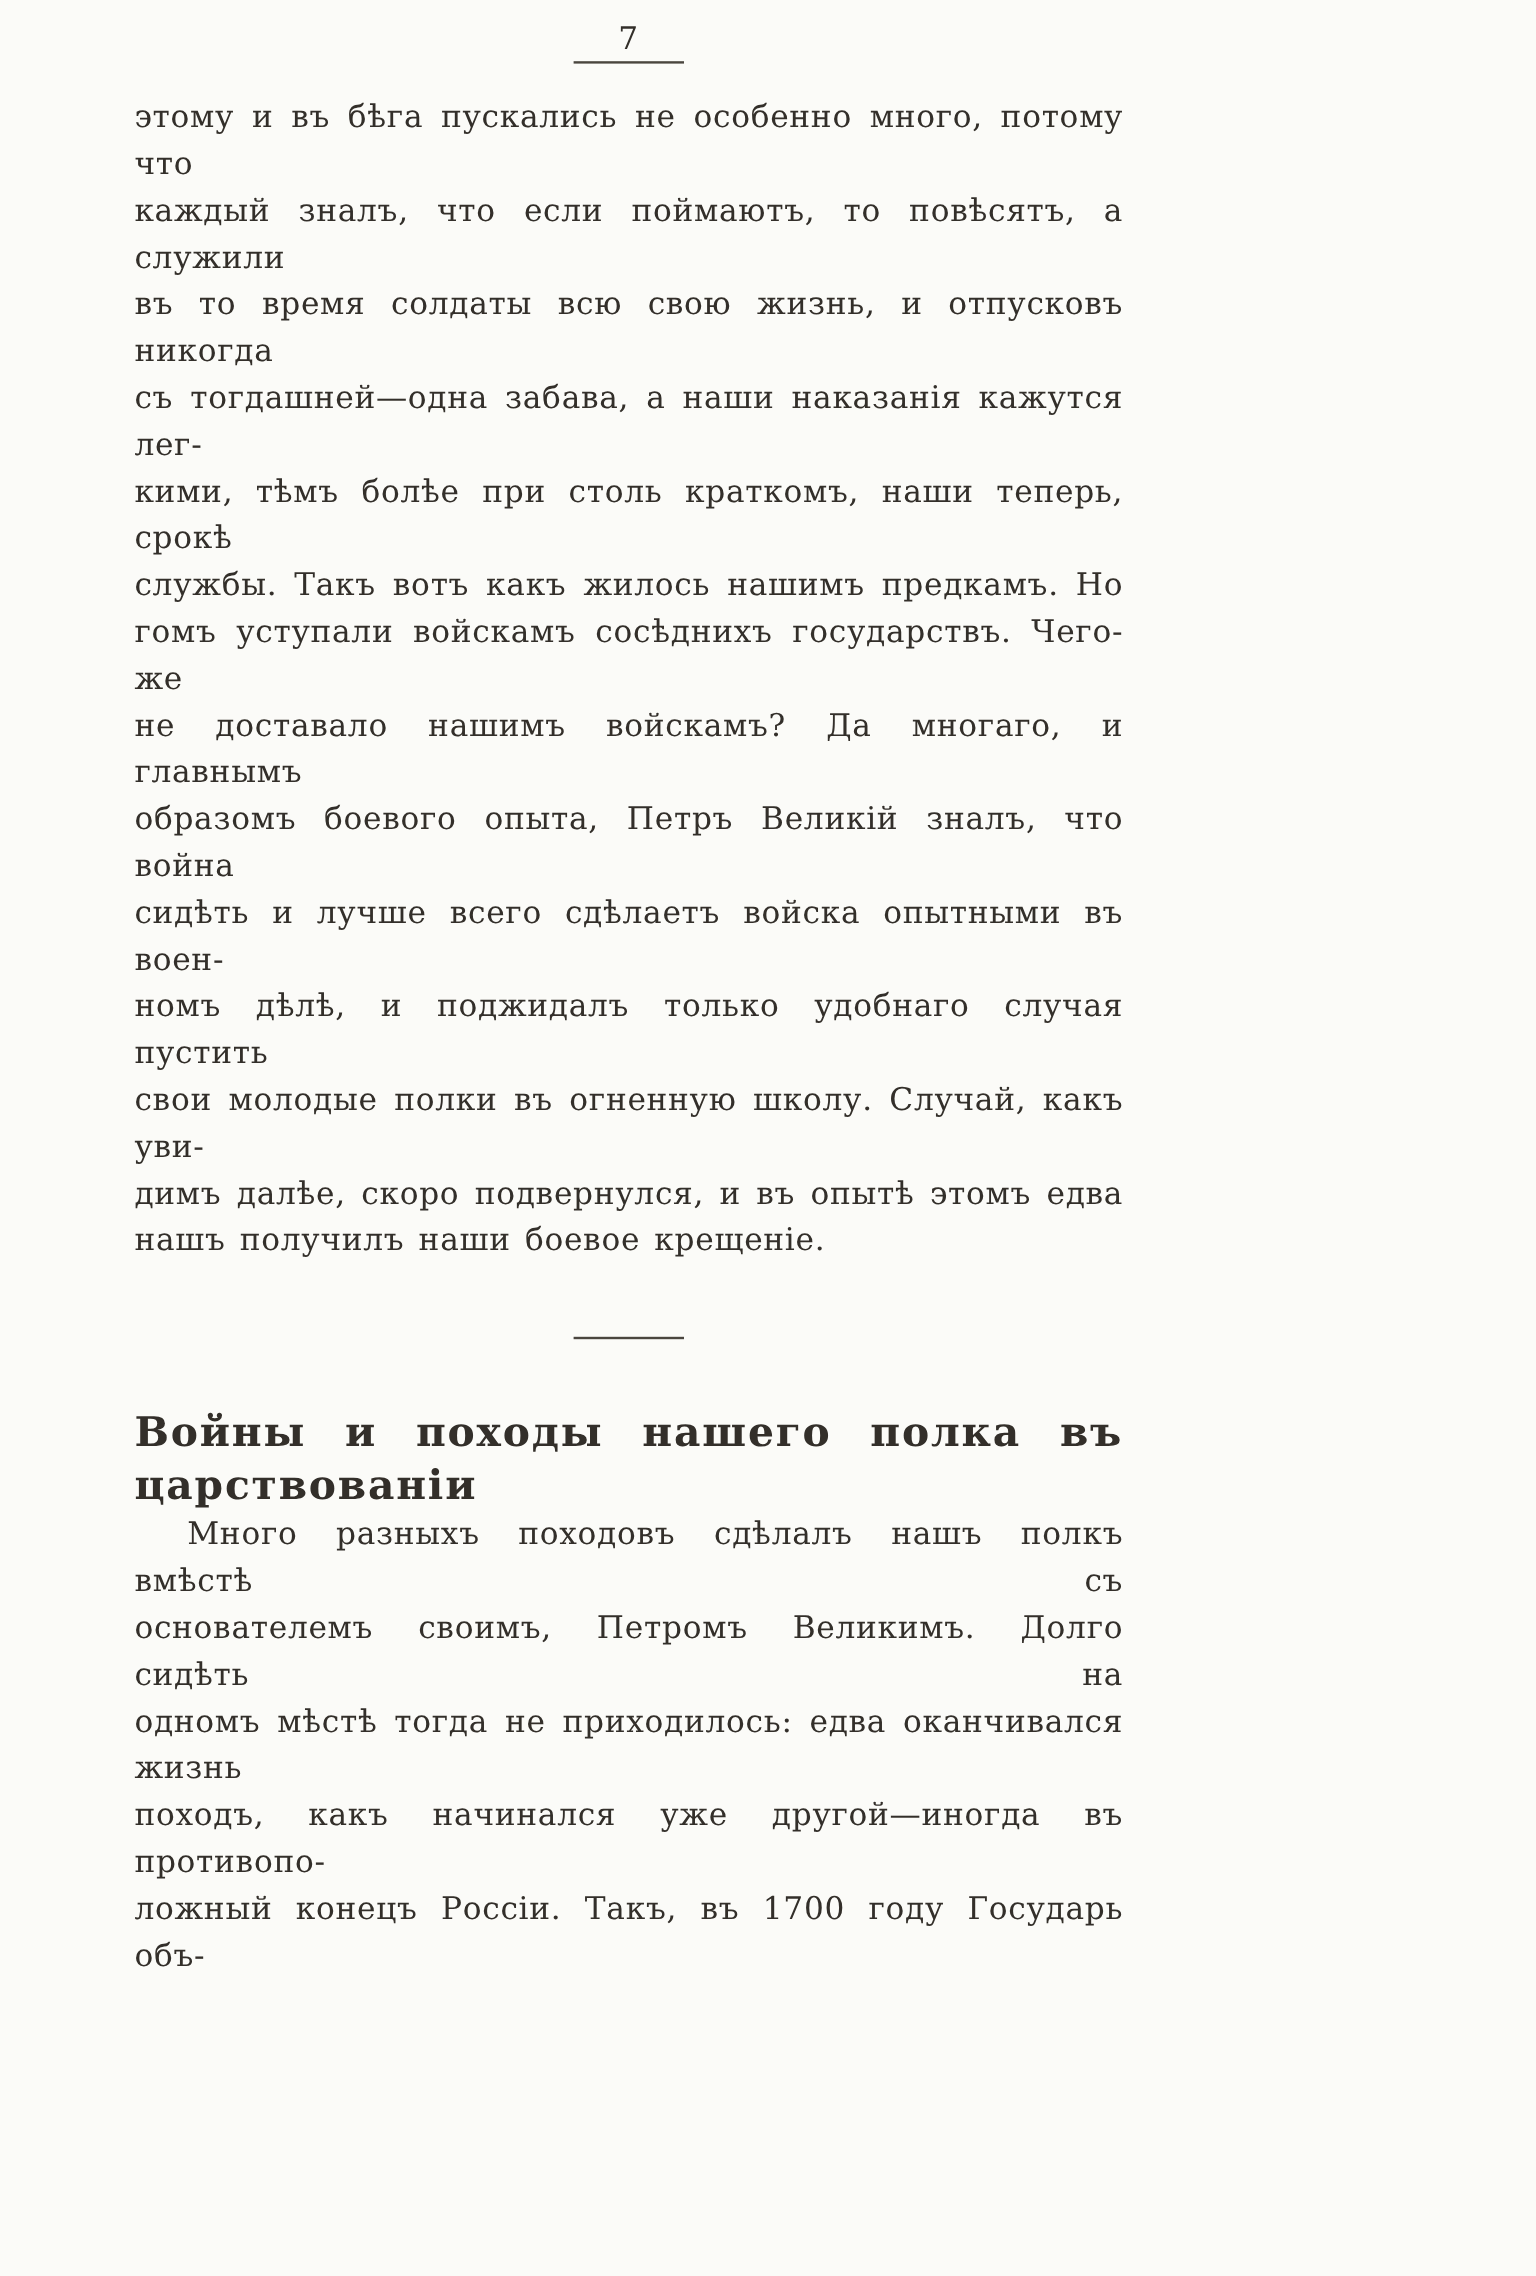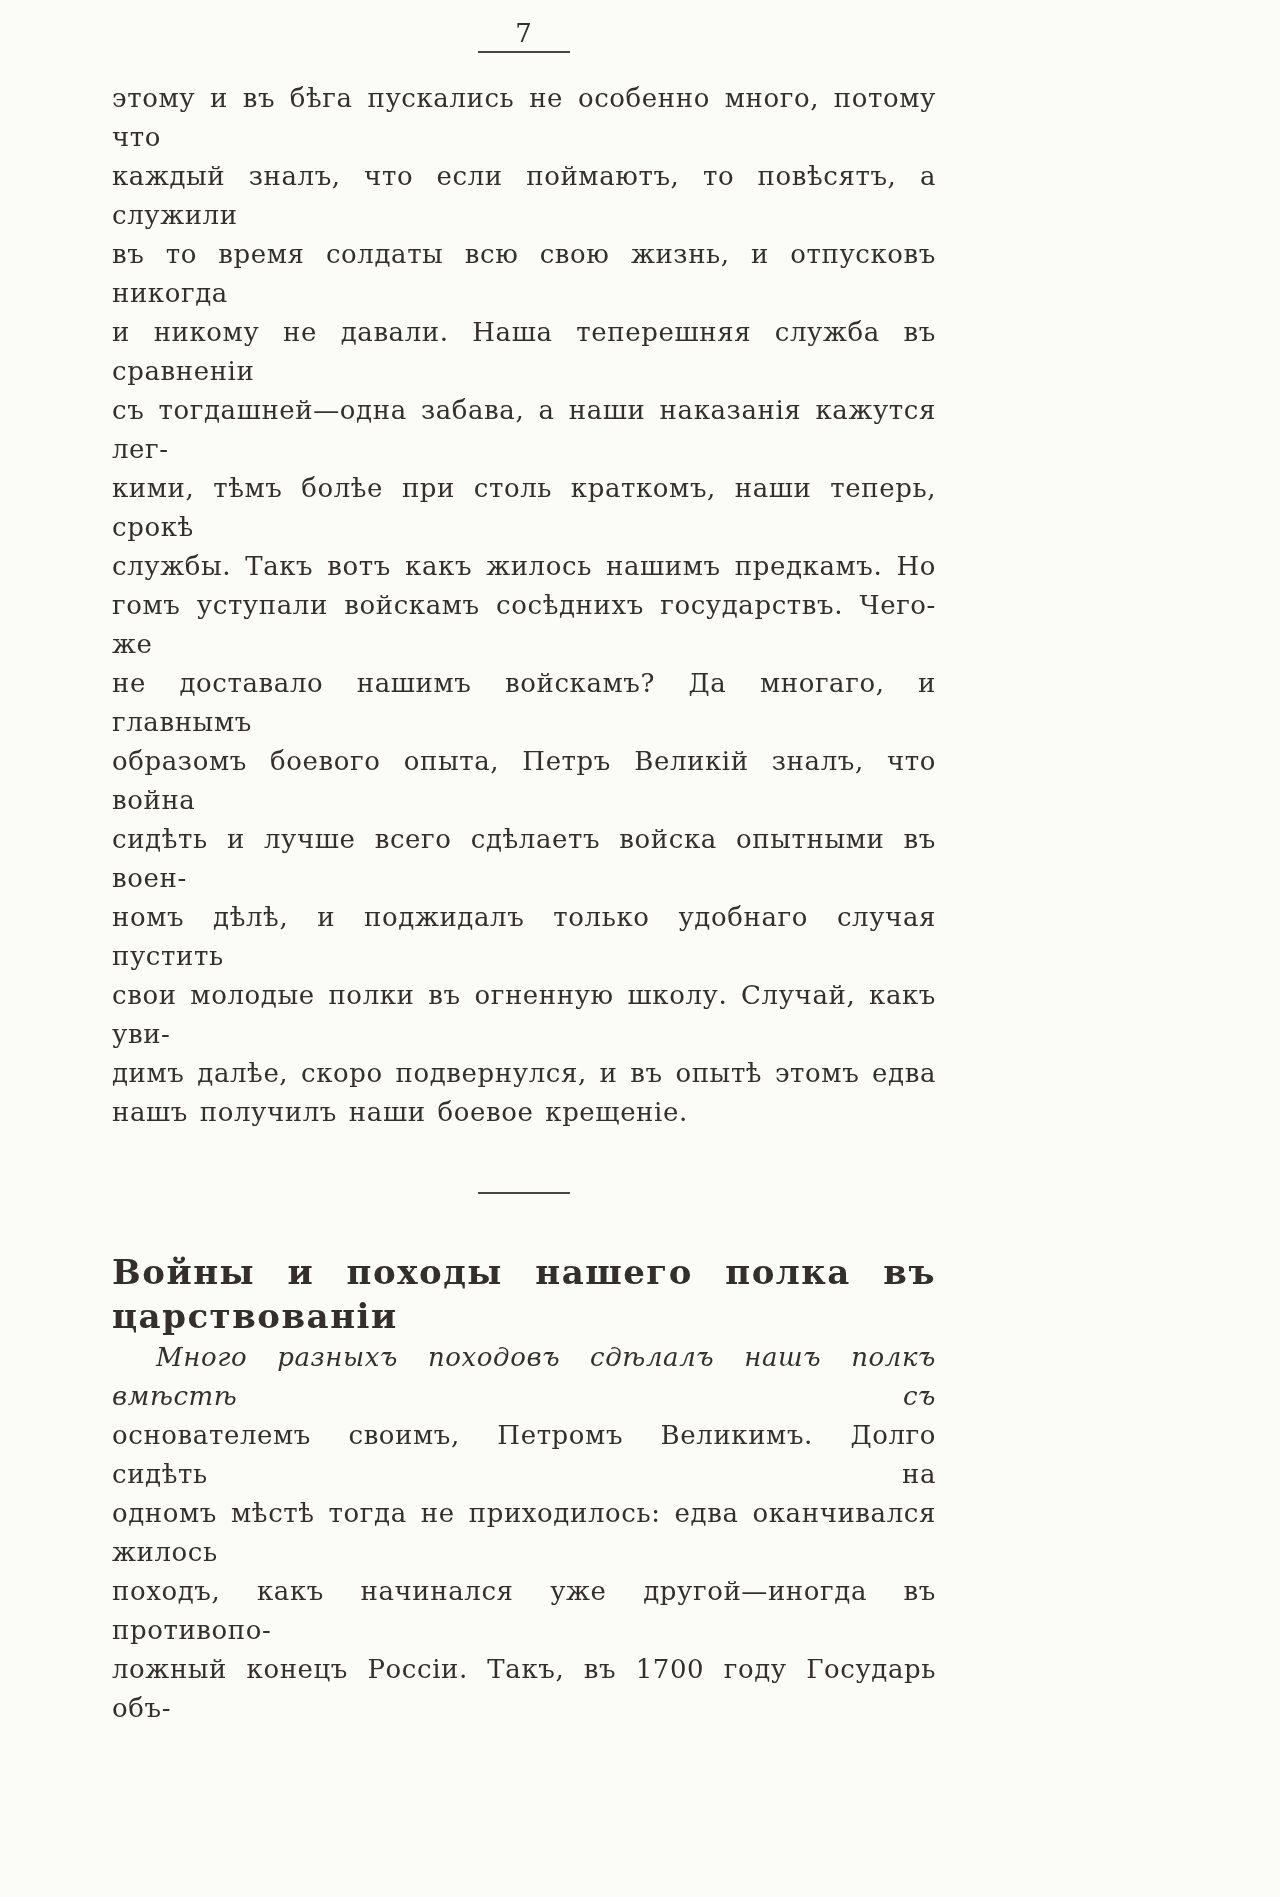--- a/index.html
+++ b/index.html
@@ -43,21 +43,20 @@
     word-spacing: 3px;
     text-align: justify;
     text-align-last: justify;
     white-space: normal;
   }
   .para .line.last {
     text-align-last: left;
   }
   .para .line.indent {
     text-indent: 44px;
-    font-style: italic;
   }
   .separator {
     width: 92px;
     height: 2px;
     background: #4a463f;
     margin: 60px auto 56px auto;
   }
   .heading {
   }
   .heading .heading-line1 {
@@ -85,21 +84,20 @@
 
     <div class="page-header">
       <div class="page-number">7</div>
       <div class="header-rule"></div>
     </div>
 
     <div class="para">
       <div class="line">этому и въ бѣга пускались не особенно много, потому что</div>
       <div class="line">каждый зналъ, что если поймаютъ, то повѣсятъ, а служили</div>
       <div class="line">въ то время солдаты всю свою жизнь, и отпусковъ никогда</div>
-      <div class="line">и никому не давали. Наша теперешняя служба въ сравненіи</div>
       <div class="line">съ тогдашней—одна забава, а наши наказанія кажутся лег-</div>
       <div class="line">кими, тѣмъ болѣе при столь краткомъ, наши теперь, срокѣ</div>
       <div class="line">службы. Такъ вотъ какъ жилось нашимъ предкамъ. Но</div>
       <div class="line">гомъ уступали войскамъ сосѣднихъ государствъ. Чего-же</div>
       <div class="line">не доставало нашимъ войскамъ? Да многаго, и главнымъ</div>
       <div class="line">образомъ боевого опыта, Петръ Великій зналъ, что война</div>
       <div class="line">сидѣть и лучше всего сдѣлаетъ войска опытными въ воен-</div>
       <div class="line">номъ дѣлѣ, и поджидалъ только удобнаго случая пустить</div>
       <div class="line">свои молодые полки въ огненную школу. Случай, какъ уви-</div>
       <div class="line">димъ далѣе, скоро подвернулся, и въ опытѣ этомъ едва</div>
@@ -108,20 +106,20 @@
 
     <div class="separator"></div>
 
     <div class="heading">
       <div class="heading-line1">Войны и походы нашего полка въ царствованіи</div>
     </div>
 
     <div class="para">
       <div class="line indent">Много разныхъ походовъ сдѣлалъ нашъ полкъ вмѣстѣ съ</div>
       <div class="line">основателемъ своимъ, Петромъ Великимъ. Долго сидѣть на</div>
-      <div class="line">одномъ мѣстѣ тогда не приходилось: едва оканчивался жилось</div>
+      <div class="line">одномъ мѣстѣ тогда не приходилось: едва оканчивался жизнь</div>
       <div class="line">походъ, какъ начинался уже другой—иногда въ противопо-</div>
       <div class="line">ложный конецъ Россіи. Такъ, въ 1700 году Государь объ-</div>
 
     </div>
 
   </div>
 </div>
 
 </body></html>

